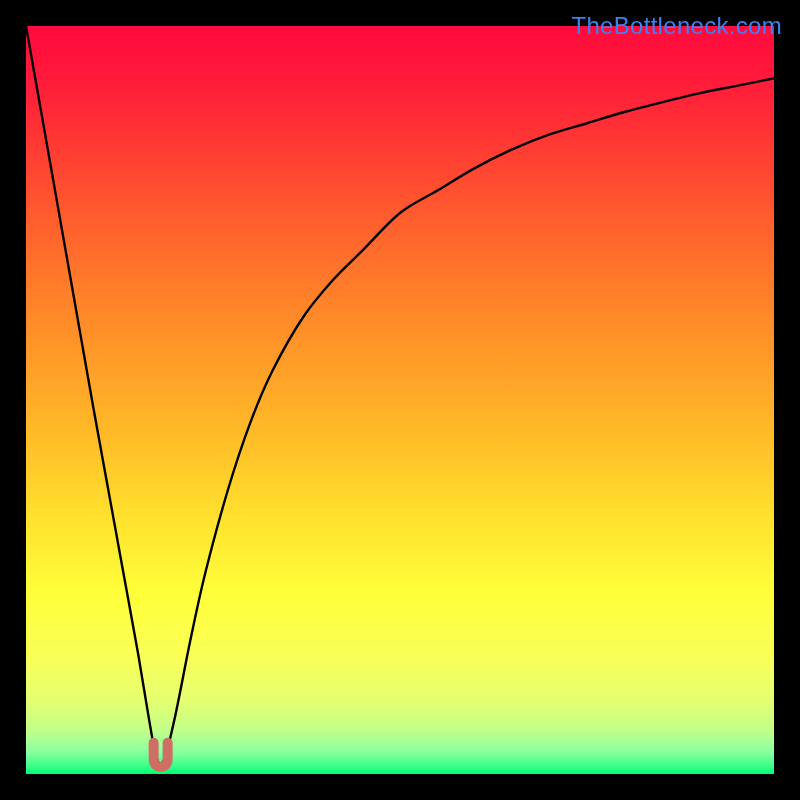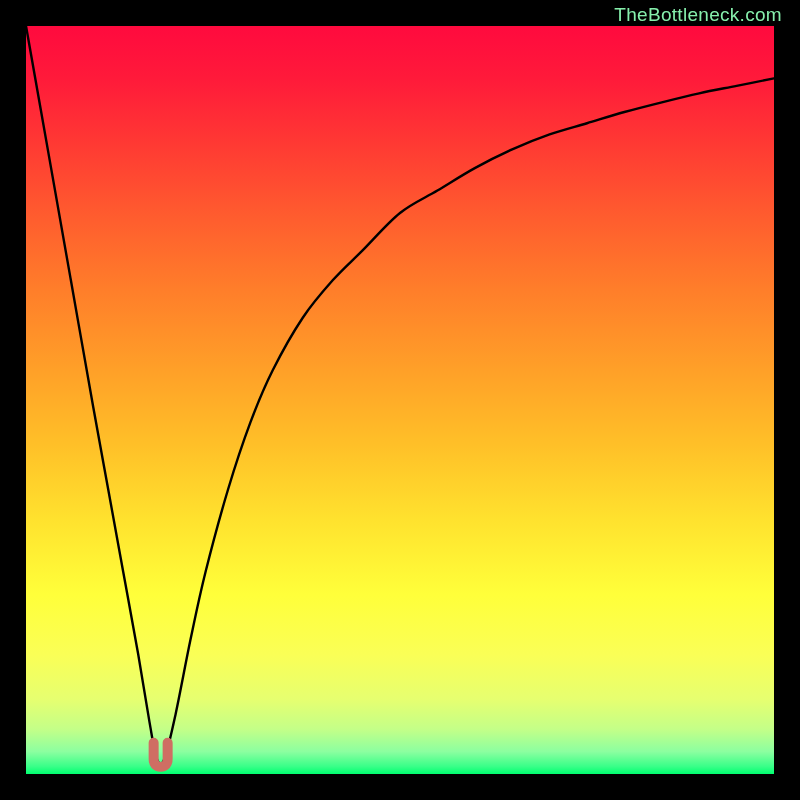--- a/index.html
+++ b/index.html
@@ -37,25 +37,25 @@
       #faff56 84%,
       #e6ff70 90%,
       #c4ff88 94%,
       #8cffa0 97%,
       #38ff88 99%,
       #00ff70 100%
     );
   }
   .watermark {
     position: absolute;
-    top: 4px;
+    top: 12px;
     right: 18px;
     font-family: Arial, Helvetica, sans-serif;
-    font-size: 19px;
-    color: #86efac;
+    font-size: 24px;
+    color: #3b82f6;
     letter-spacing: 0.3px;
     user-select: none;
   }
   svg.curve {
     position: absolute;
     left: 0;
     top: 0;
     width: 748px;
     height: 748px;
     overflow: visible;

